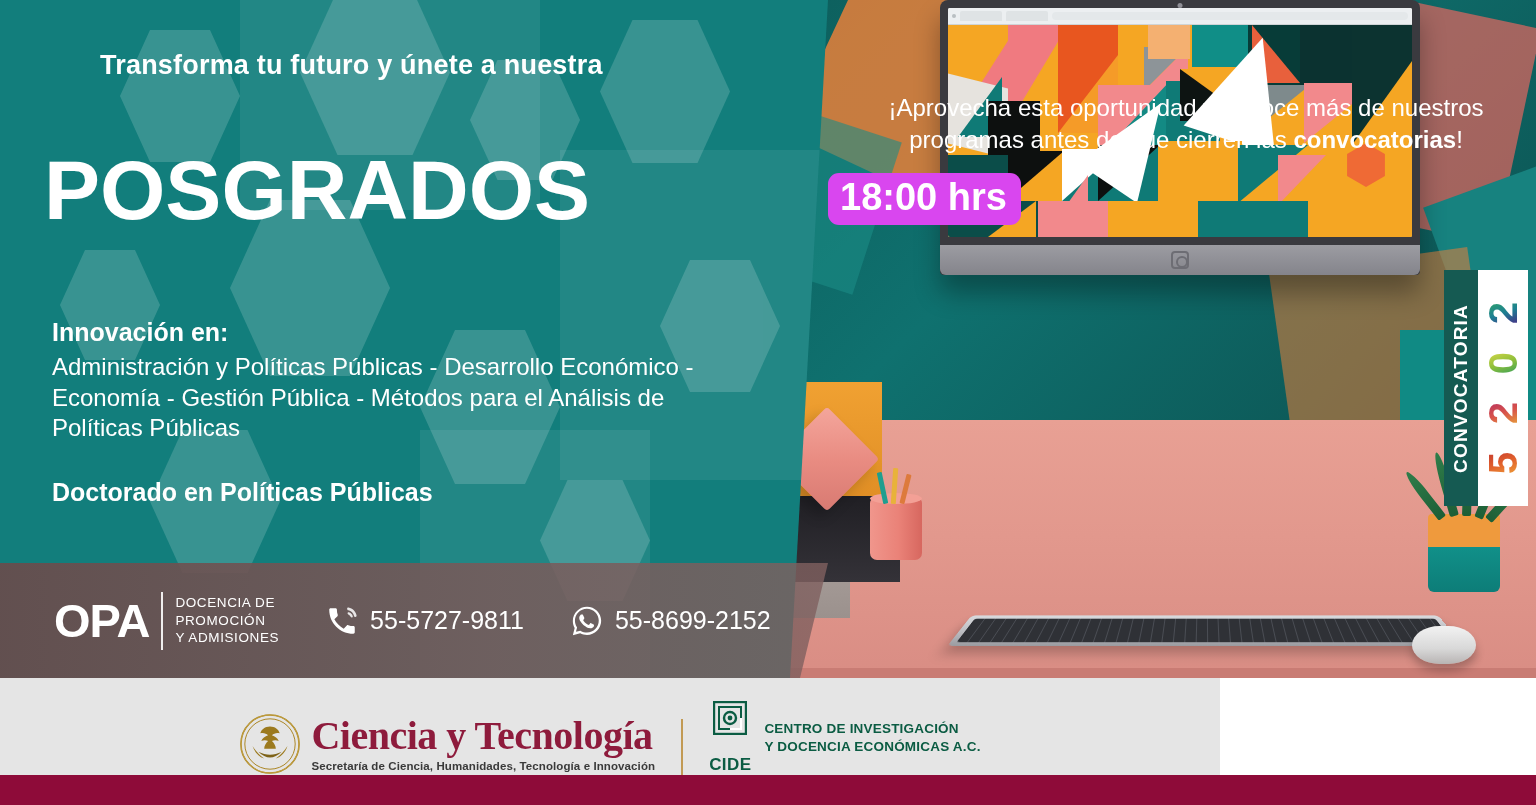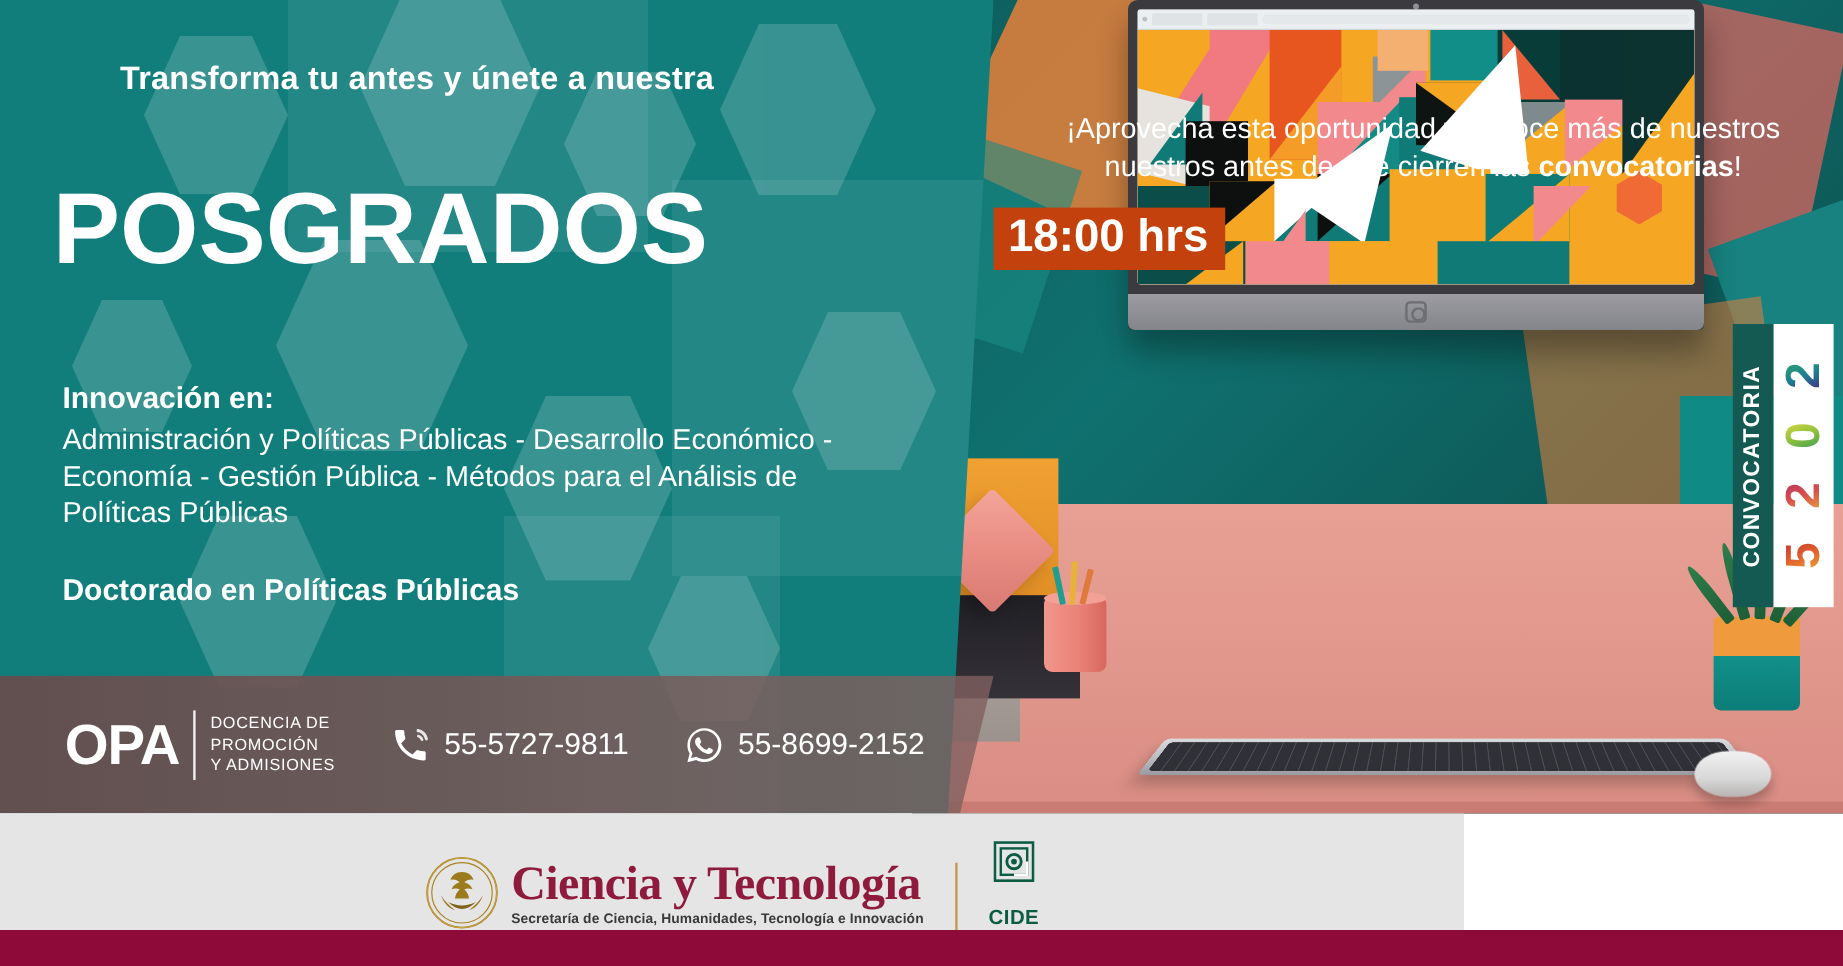--- a/index.html
+++ b/index.html
@@ -205,23 +205,23 @@
     position:absolute; left:828px; top:173px; height:52px;
     display:flex; align-items:stretch;
   }
   .date-white {
     background:#ffffff; color:#111111;
     font-size:38px; font-weight:bold;
     display:flex; align-items:center; padding:0 12px 3px 12px;
     letter-spacing:0px;
   }
   .date-dark {
-    background:#c2410c; color:#ffffff;
+    background:#d946ef; color:#ffffff;
     font-size:38px; font-weight:bold;
-    display:flex; align-items:center; padding:0 14px 3px 12px;
+    display:flex; align-items:center; padding:0 14px 3px 12px;border-radius:11px;
   }
 
   
   .convo-strip {
     position:absolute; right:58px; top:270px; width:34px; height:236px;
     background:#155A52;
     display:flex; align-items:center; justify-content:center;
   }
   .convo-text {
     color:#ffffff; font-size:19px; font-weight:bold; letter-spacing:1.2px;
@@ -406,34 +406,34 @@
       <span style="left:230px;top:200px;width:160px;height:176px;"></span>
       <span style="left:600px;top:20px;width:130px;height:143px;"></span>
       <span style="left:60px;top:250px;width:100px;height:110px;"></span>
       <span style="left:420px;top:330px;width:140px;height:154px;"></span>
       <span style="left:660px;top:260px;width:120px;height:132px;"></span>
       <span style="left:150px;top:430px;width:130px;height:143px;"></span>
       <span style="left:540px;top:480px;width:110px;height:121px;"></span>
     </div>
   </div>
 
-  <div class="kicker">Transforma tu antes y únete a nuestra</div>
+  <div class="kicker">Transforma tu futuro y únete a nuestra</div>
   <div class="title2">POSGRADOS</div>
 
   <div class="maestrias-label">Innovación en:</div>
   <div class="programs">
     <div>Administración y Políticas Públicas - Desarrollo Económico -</div>
     <div>Economía - Gestión Pública - Métodos para el Análisis de</div>
     <div>Políticas Públicas</div>
   </div>
   <div class="doctorado">Doctorado en Políticas Públicas</div>
 
   <div class="promo">
     <div>¡Aprovecha esta oportunidad y conoce más de nuestros</div>
-    <div><span>nuestros antes de que cierren las </span><b>convocatorias</b><span>!</span></div>
+    <div><span>programas antes de que cierren las </span><b>convocatorias</b><span>!</span></div>
   </div>
 
   <div class="datebar">
     <div class="date-dark">18:00 hrs</div>
   </div>
 
   <div class="convo-strip">
     <span class="convo-text">CONVOCATORIA</span>
   </div>
   <div class="year-strip">
@@ -495,17 +495,21 @@
       <div class="cide-mark">
         <svg class="cide-glyph" viewBox="0 0 34 34">
           <rect x="1" y="1" width="32" height="32" fill="none" stroke="#0B5C43" stroke-width="2.4"></rect>
           <rect x="6" y="6" width="22" height="22" fill="none" stroke="#0B5C43" stroke-width="2"></rect>
           <circle cx="17" cy="17" r="6" fill="none" stroke="#0B5C43" stroke-width="2.4"></circle>
           <circle cx="17" cy="17" r="2.4" fill="#0B5C43"></circle>
           <path d="M17 28 L28 28 L28 17" fill="none" stroke="#ffffff" stroke-width="2"></path>
         </svg>
         <span class="cide-word">CIDE</span>
       </div>
+      <div class="cide-text">
+        <div>CENTRO DE INVESTIGACIÓN</div>
+        <div>Y DOCENCIA ECONÓMICAS A.C.</div>
+      </div>
     </div>
   </div>
 
   <div class="bottombar"></div>
 </div>
 
 </body></html>

